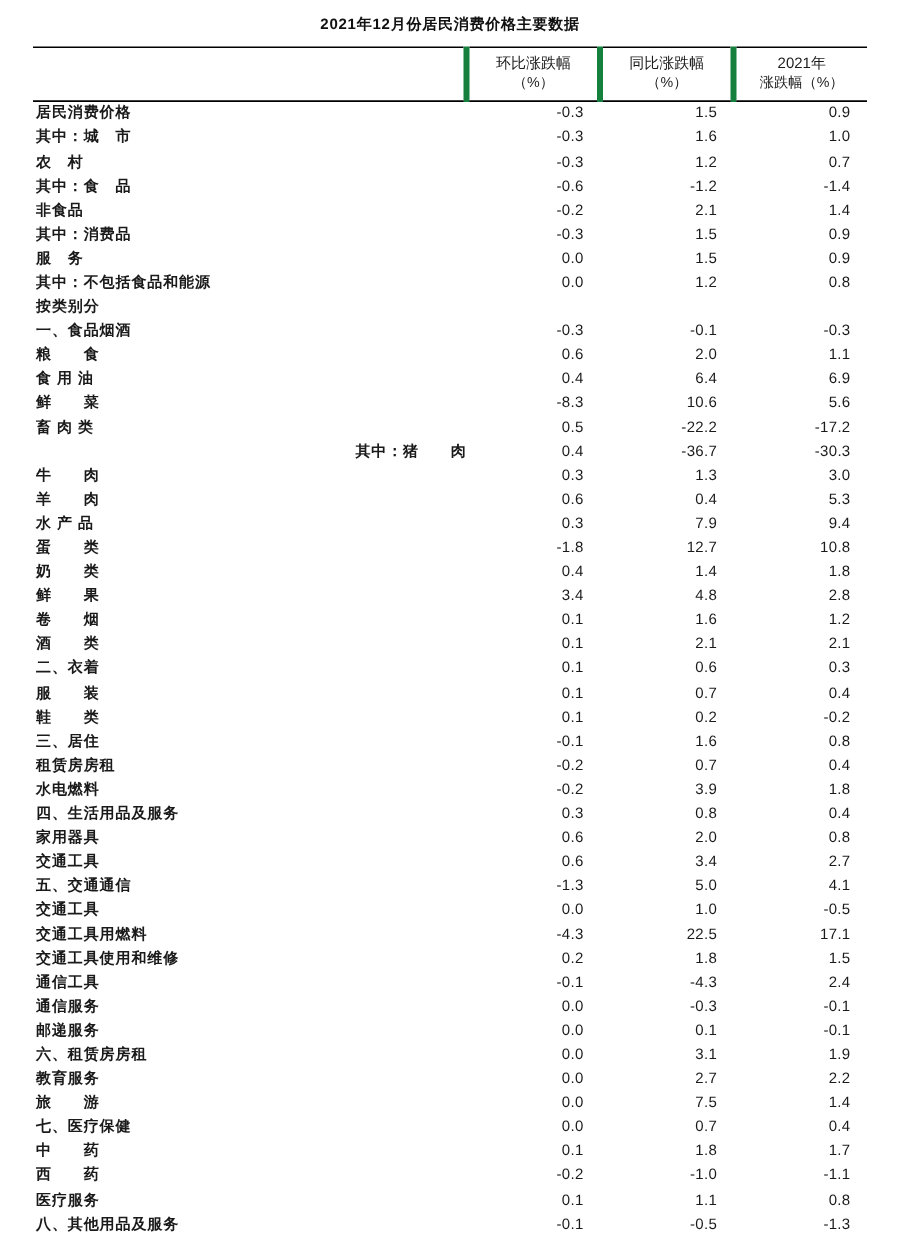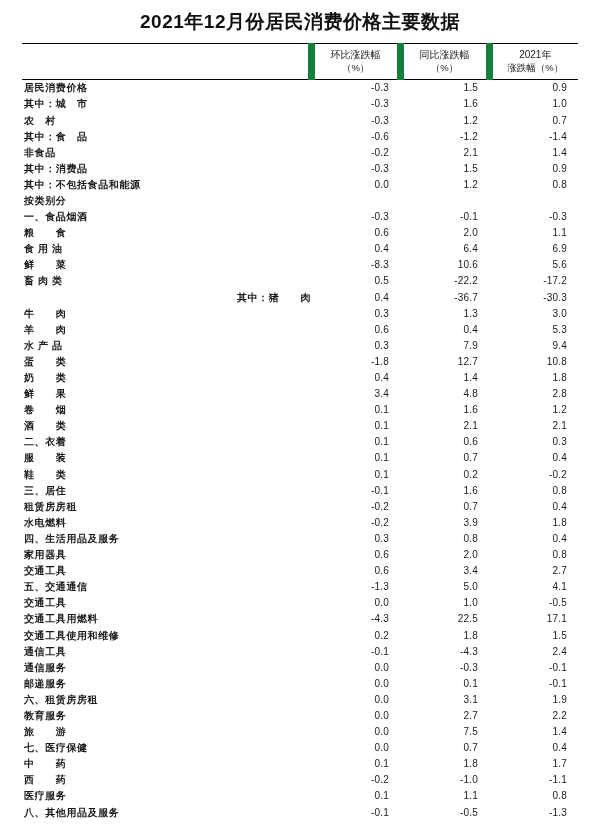--- a/index.html
+++ b/index.html
@@ -16,21 +16,21 @@
   }
   .page {
     position: relative;
     width: 600px;
     height: 837px;
     box-sizing: border-box;
     padding: 0 22px;
   }
   .doc-title {
     text-align: center;
-    font-size: 19px;
+    font-size: 10px;
     font-weight: bold;
     color: #111;
     letter-spacing: 0.5px;
     padding-top: 9px;
     padding-bottom: 8px;
   }
   table.data-table {
     width: 100%;
     border-collapse: collapse;
     table-layout: fixed;
@@ -45,21 +45,21 @@
     font-size: 10px;
     padding: 4px 0 5px 0;
     vertical-align: middle;
     line-height: 1.35;
     text-align: center;
   }
   .head-row th.h-label {
     border-right: none;
   }
   .head-row th.h-num {
-    border-left: 7px solid #15803d;
+    border-left: 4px solid #15803d;
   }
   .head-sub {
     display: block;
     font-size: 9.5px;
   }
   td {
     padding: 0;
     height: 16.1px;
     line-height: 16.1px;
     font-size: 10px;
@@ -145,20 +145,26 @@
           <td class="num">2.1</td>
           <td class="num">1.4</td>
         </tr>
         <tr>
           <td class="label lvl1">其中：消费品</td>
           <td class="num">-0.3</td>
           <td class="num">1.5</td>
           <td class="num">0.9</td>
         </tr>
         <tr>
+          <td class="label lvl2">服　务</td>
+          <td class="num">0.0</td>
+          <td class="num">1.5</td>
+          <td class="num">0.9</td>
+        </tr>
+        <tr>
           <td class="label lvl1">其中：不包括食品和能源</td>
           <td class="num">0.0</td>
           <td class="num">1.2</td>
           <td class="num">0.8</td>
         </tr>
         <tr>
           <td class="label lvl0">按类别分</td>
           <td class="num"></td>
           <td class="num"></td>
           <td class="num"></td>

